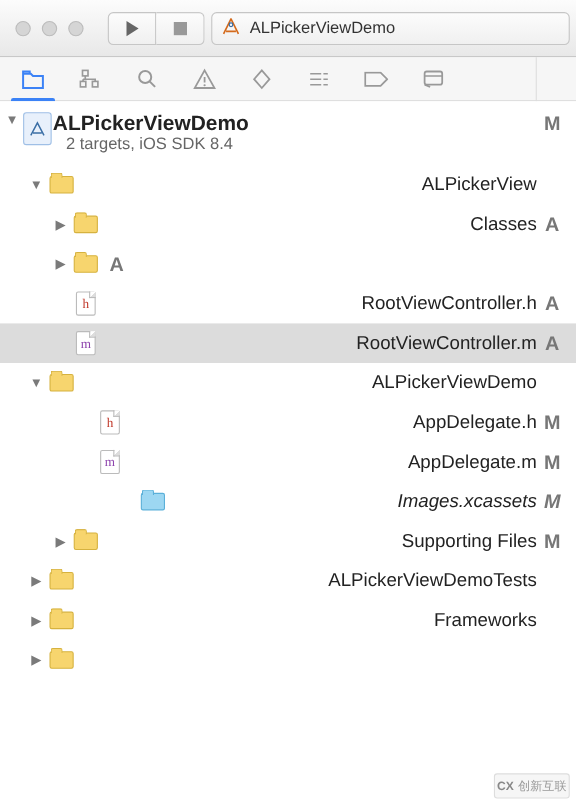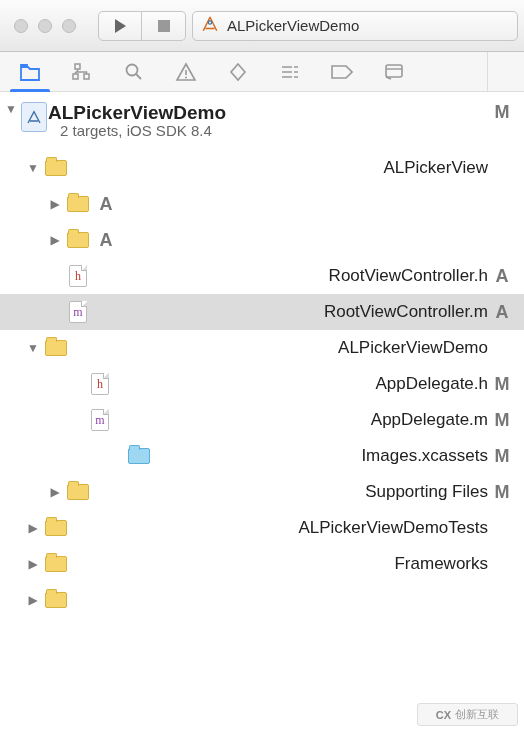--- a/index.html
+++ b/index.html
@@ -40,21 +40,21 @@
   .folder::before { content:""; position:absolute; top:-4px; left:0; width:9px; height:4px; background:#f7d56e; border:1px solid #d6b23f; border-bottom:none; border-radius:2px 2px 0 0; }
   .folder.blue { background:#9dd7f2; border-color:#5bb0d9; }
   .folder.blue::before { background:#9dd7f2; border-color:#5bb0d9; }
   .file { width:18px; height:22px; background:#fff; border:1px solid #bbb; border-radius:2px; display:flex; align-items:center; justify-content:center; font-size:12px; font-family: Georgia, serif; position:relative; }
   .file .corner { position:absolute; top:-1px; right:-1px; width:6px; height:6px; background:linear-gradient(135deg,#fff 50%,#ddd 50%); border-left:1px solid #bbb; border-bottom:1px solid #bbb; }
   .file.h { color:#c0392b; }
   .file.m { color:#8e44ad; }
   .proj-icon { width:26px; height:30px; background:#e8f0fb; border:1px solid #9fbfe6; border-radius:3px; display:flex; align-items:center; justify-content:center; }
   .proj-icon svg { width:16px; height:16px; }
   
-  .watermark { position:absolute; right:6px; bottom:6px; font-size:11px; color:#999; background:rgba(245,245,245,0.9); border:1px solid #ddd; padding:3px 18px; border-radius:3px; display:flex; align-items:center; gap:4px; }
+  .watermark { position:absolute; right:6px; bottom:6px; font-size:11px; color:#999; background:rgba(245,245,245,0.9); border:1px solid #ddd; padding:3px 2px; border-radius:3px; display:flex; align-items:center; gap:4px; }
   .watermark .cx { font-weight:700; font-family: Arial; color:#888; }
 </style>
 </head>
 <body>
 
 <div class="toolbar">
   <div class="traffic">
     <div class="dot"></div>
     <div class="dot"></div>
     <div class="dot"></div>
@@ -166,20 +166,21 @@
           <div class="folder"></div>
         </div>
         <div class="label">ALPickerView</div>
         <div class="status"></div>
       </div>
       <div class="row" style="padding-left: 46px;">
         <div class="disc">▶</div>
         <div class="icon-slot">
           <div class="folder"></div>
         </div>
+        <div class="label">Classes</div>
         <div class="status">A</div>
       </div>
       <div class="row" style="padding-left: 46px;">
         <div class="disc">▶</div>
         <div class="icon-slot">
           <div class="folder"></div>
         </div>
         <div class="status">A</div>
       </div>
       <div class="row" style="padding-left: 46px;">
@@ -215,21 +216,21 @@
         <div class="status">M</div>
       </div>
       <div class="row" style="padding-left: 68px;">
         <div class="disc"></div>
         <div class="icon-slot">
           <div class="file m"><div class="corner"></div>m</div>
         </div>
         <div class="label">AppDelegate.m</div>
         <div class="status">M</div>
       </div>
-      <div class="row" style="padding-left: 107px;">
+      <div class="row" style="padding-left: 107px; font-style: italic;">
         <div class="disc"></div>
         <div class="icon-slot">
           <div class="folder blue"></div>
         </div>
         <div class="label">Images.xcassets</div>
         <div class="status">M</div>
       </div>
       <div class="row" style="padding-left: 46px;">
         <div class="disc">▶</div>
         <div class="icon-slot">

